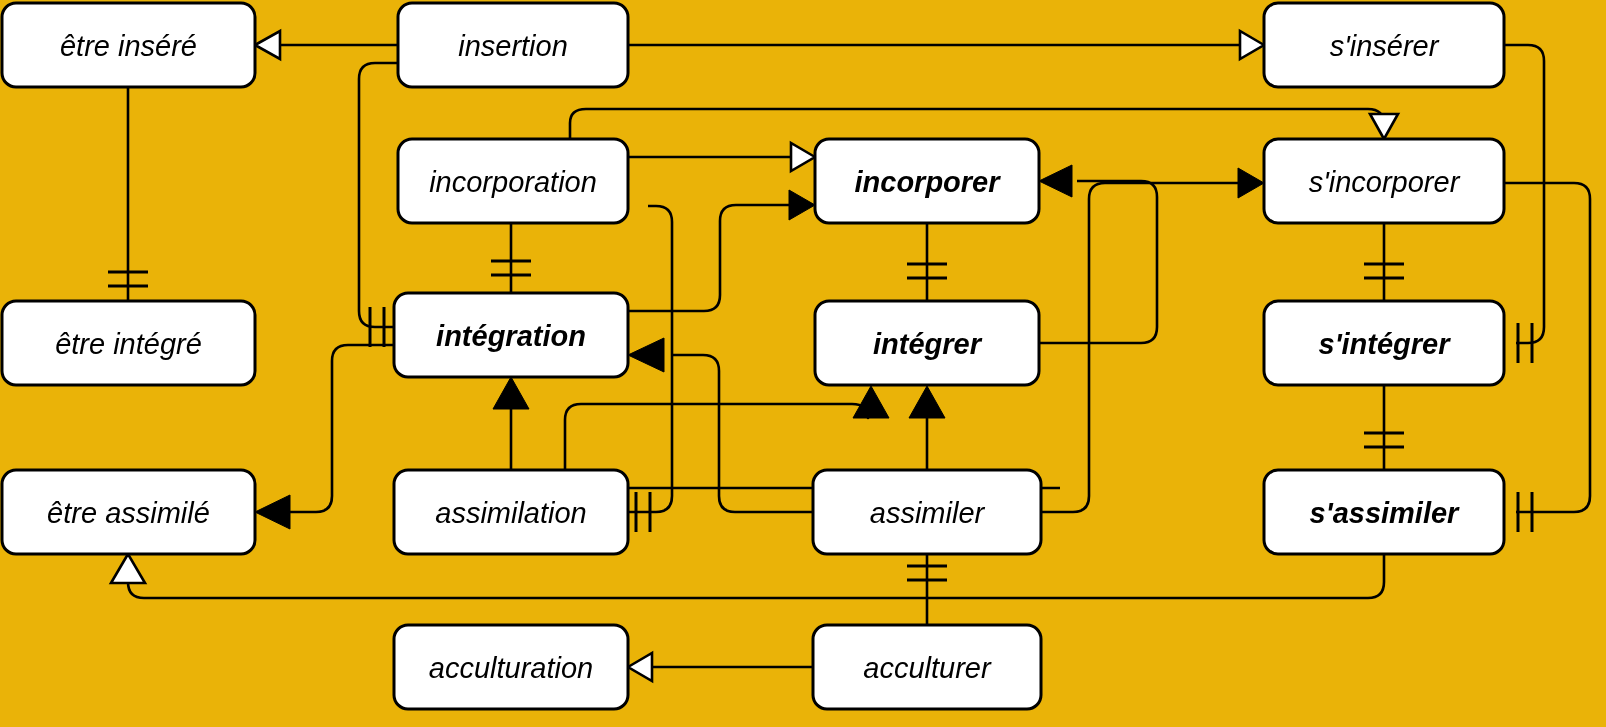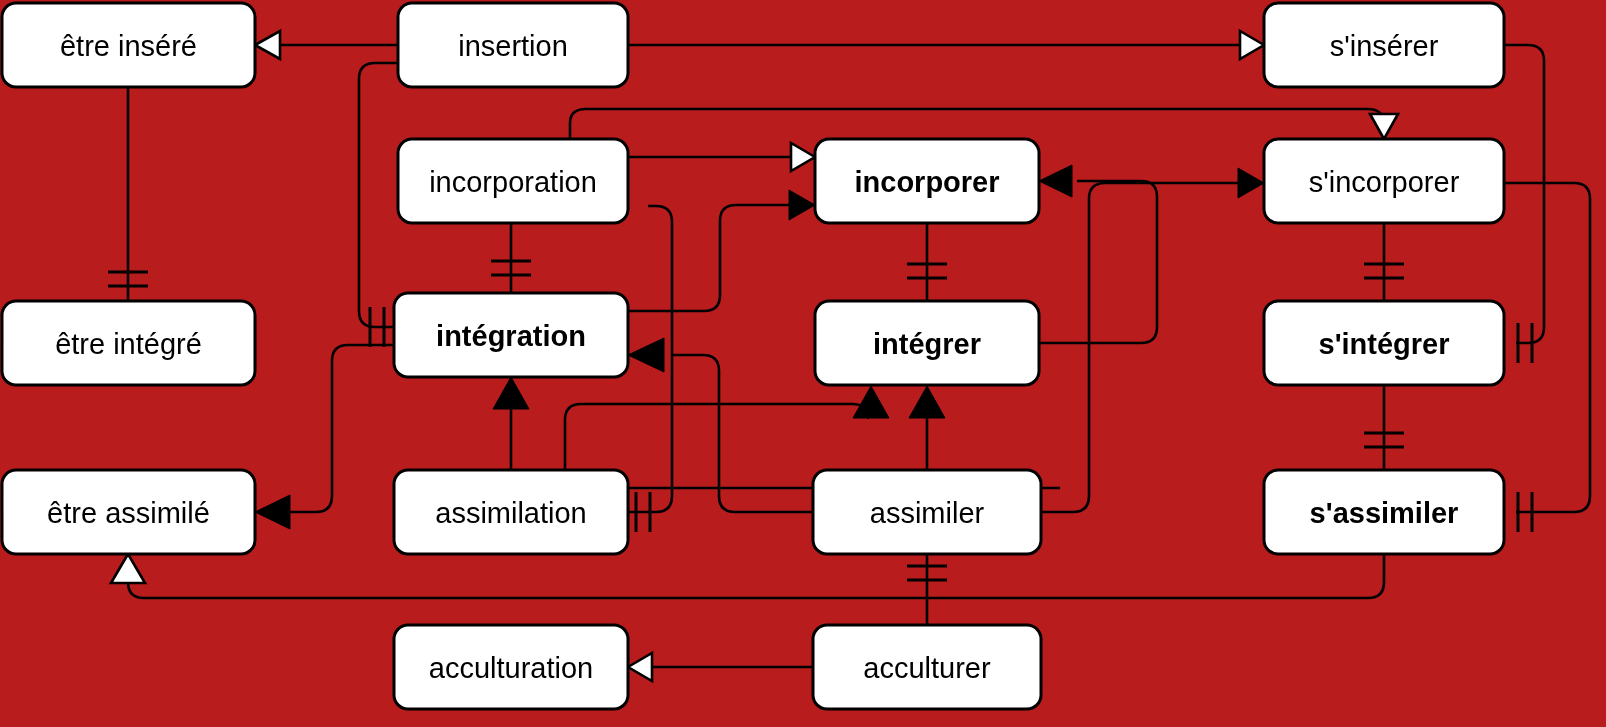--- a/index.html
+++ b/index.html
@@ -4,23 +4,24 @@
 <style>
   html, body {
     margin: 0;
     padding: 0;
     background: #ffffff;
   }
   #canvas-wrap {
     position: relative;
     width: 1606px;
     height: 727px;
-    background: #b91c1c;
+    background: #eab308;
     overflow: hidden;
     font-family: "Liberation Sans", sans-serif;
+    font-style: italic;
   }
   svg#diagram {
     display: block;
     width: 1606px;
     height: 727px;
   }
   .node-rect {
     fill: #ffffff;
     stroke: #000000;
     stroke-width: 3;

